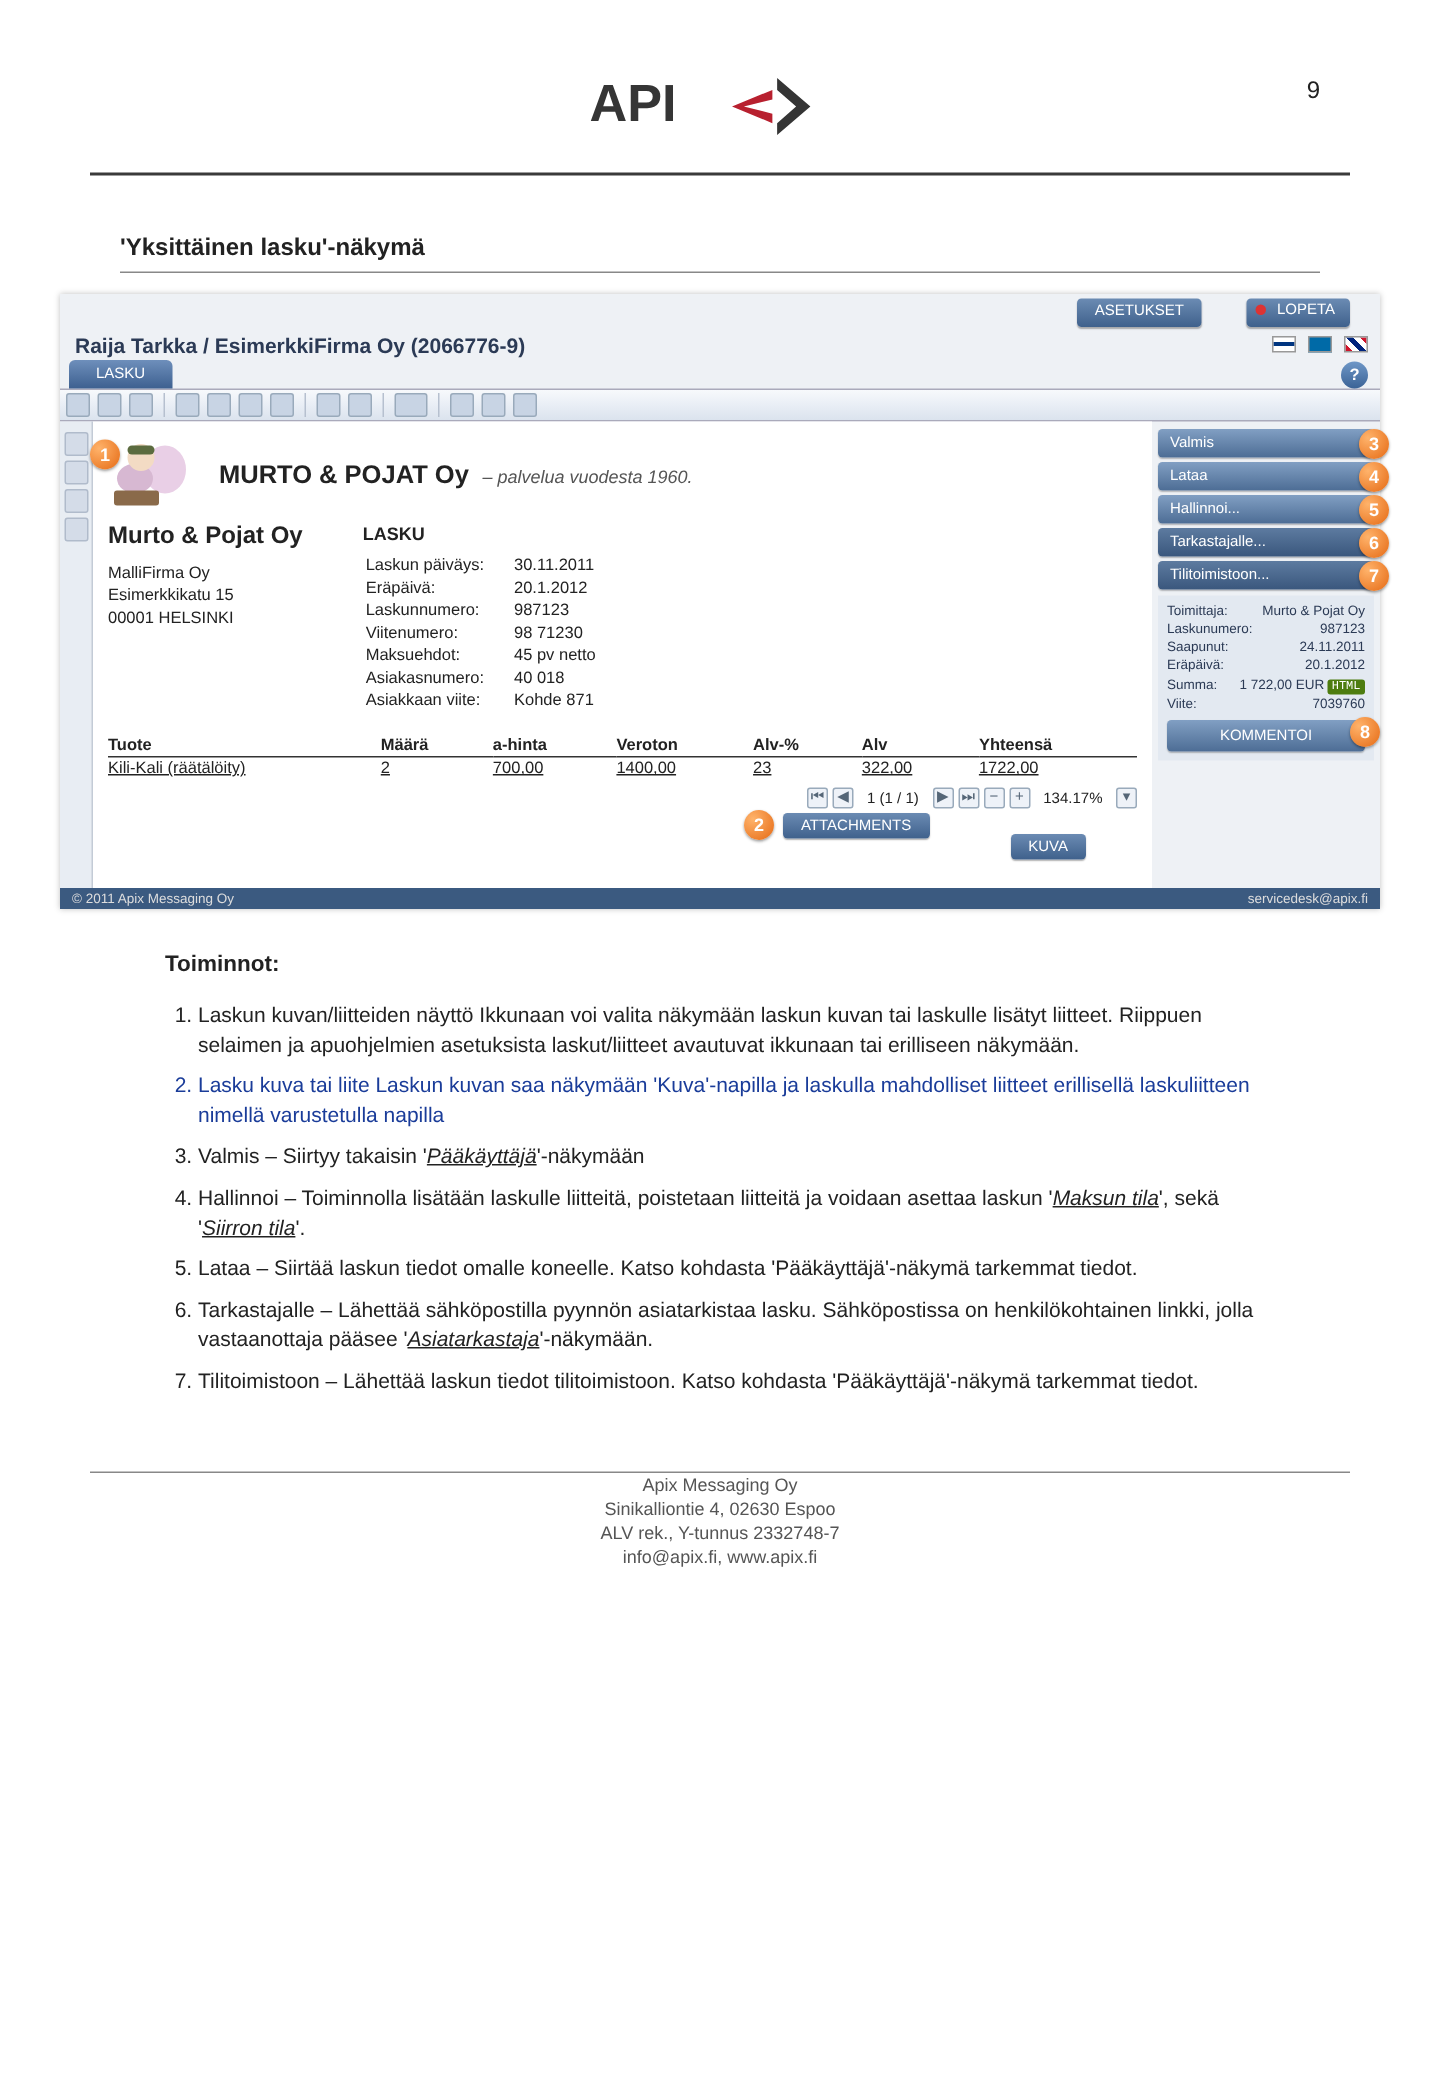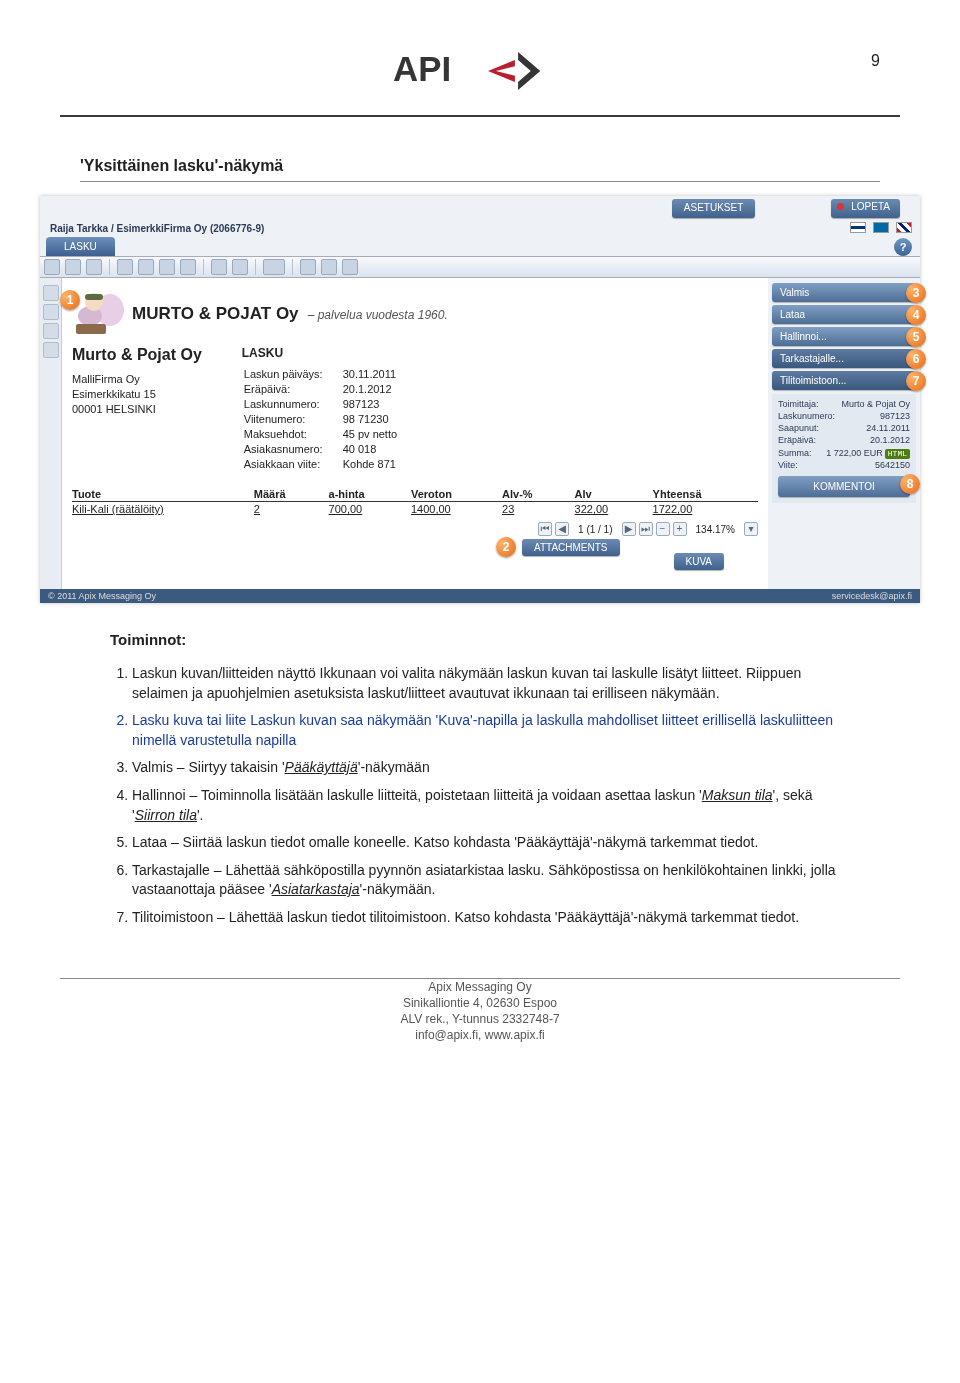--- a/index.html
+++ b/index.html
@@ -21,41 +21,41 @@
 
   
   .shot {
     width: 880px; margin: 0 auto 26px auto;
     box-shadow: 0 0 4px rgba(0,0,0,.25);
     position: relative;
     font-size: 11px;
     background: #eef1f5;
   }
   .shot-top { height: 22px; display: flex; justify-content: flex-end; gap: 30px; padding-right: 20px; }
-  .pill { background: linear-gradient(#6b8bb3,#3f618c); color:#fff; font-size:10px; padding:3px 12px; border-radius:3px; margin-top:3px; box-shadow:0 1px 1px rgba(0,0,0,.3);margin-left:46px;}
+  .pill { background: linear-gradient(#6b8bb3,#3f618c); color:#fff; font-size:10px; padding:3px 12px; border-radius:3px; margin-top:3px; box-shadow:0 1px 1px rgba(0,0,0,.3);}
   .pill.small { padding:2px 10px 2px 20px; position:relative;}
   .pill.small::before{content:'';position:absolute;left:6px;top:4px;width:7px;height:7px;border-radius:50%;background:#d33;}
-  .shot-user { padding: 4px 8px 2px 10px; color:#2b3a55; font-weight:bold; font-size:10px; display:flex; justify-content:space-between; align-items:center;}
+  .shot-user { padding: 4px 8px 2px 10px; color:#2b3a55; font-weight:bold; font-size:14px; display:flex; justify-content:space-between; align-items:center;}
   .flags span{display:inline-block;width:16px;height:11px;margin-left:4px;border:1px solid #999;}
   .flag-fi{background:linear-gradient(#fff 35%,#003580 35% 65%,#fff 65%);}
   .flag-sv{background:#006aa7;}
   .flag-gb{background:linear-gradient(45deg,#cf142b 20%,#fff 20% 40%,#00247d 40% 60%,#fff 60% 80%,#cf142b 80%);}
   .tab-row{display:flex;align-items:center;}
   .tab-btn{background:linear-gradient(#6e8fbb,#3d6090);color:#fff;padding:4px 18px;border-radius:4px 4px 0 0;margin-left:6px;font-size:10px;}
   .help-badge{margin-left:auto;margin-right:8px;width:18px;height:18px;border-radius:50%;background:linear-gradient(#6e97c7,#3b6396);color:#fff;text-align:center;line-height:18px;font-weight:bold;}
   .toolbar{background:linear-gradient(#f7f9fc,#dbe3ee);border-top:1px solid #aab;border-bottom:1px solid #aab;height:22px;display:flex;align-items:center;padding:0 4px;gap:5px;}
   .tb-ico{width:16px;height:16px;background:#c8d4e4;border:1px solid #9ab;border-radius:2px;}
   .tb-sep{width:1px;height:16px;background:#b6c0cf;margin:0 2px;}
   .tb-ico.wide{width:22px;}
 
   .shot-body{display:flex;}
   .side-strip{width:22px;background:#e8edf3;border-right:1px solid #c3cbd6;padding-top:4px;}
   .side-strip div{width:16px;height:16px;margin:3px auto;background:#d4dce8;border:1px solid #b0bbcb;border-radius:2px;}
   .doc-area{flex:1;background:#fff;padding:6px 10px 2px 10px;position:relative;}
-  .doc-header{display:flex;align-items:center;margin:4px 0 6px 0;}
+  .doc-header{display:flex;align-items:center;gap:14px;margin:4px 0 6px 0;}
   .cartoon{width:60px;height:52px;position:relative;}
   .cartoon svg{width:60px;height:52px;}
   .brand-line{font-size:17px;font-weight:bold;font-style:normal;}
   .brand-sub{font-size:12px;font-style:italic;color:#555;margin-left:6px;font-weight:normal;}
   .invoice-cols{display:flex;gap:40px;margin-top:4px;}
   .company-block .name{font-size:16px;font-weight:bold;margin-bottom:8px;}
   .company-block .addr{font-size:11px;line-height:1.35;}
   .lasku-block .h{font-weight:bold;font-size:12px;margin-bottom:6px;}
   .kv-table td{font-size:11px;padding:0 18px 1px 0;}
   .prod-table{margin-top:14px;font-size:11px;border-collapse:collapse;width:100%;}
@@ -303,21 +303,21 @@
         <div class="row">
             <span>Eräpäivä:</span>
             <span>20.1.2012</span>
           </div>
         <div class="row">
             <span>Summa:</span>
             <span><span>1 722,00 EUR</span><span class="html-badge">HTML</span></span>
           </div>
         <div class="row">
             <span>Viite:</span>
-            <span>5642150</span>
+            <span>7039760</span>
           </div>
         <div style="position:relative;margin-top:4px">
           <div class="rp-btn" style="margin:2px 0 0 0;text-align:center">KOMMENTOI</div>
           <div class="circ" style="right:-10px;top:-2px">8</div>
         </div>
       </div>
     </div>
   </div>
 
   <div class="footer-bar">

